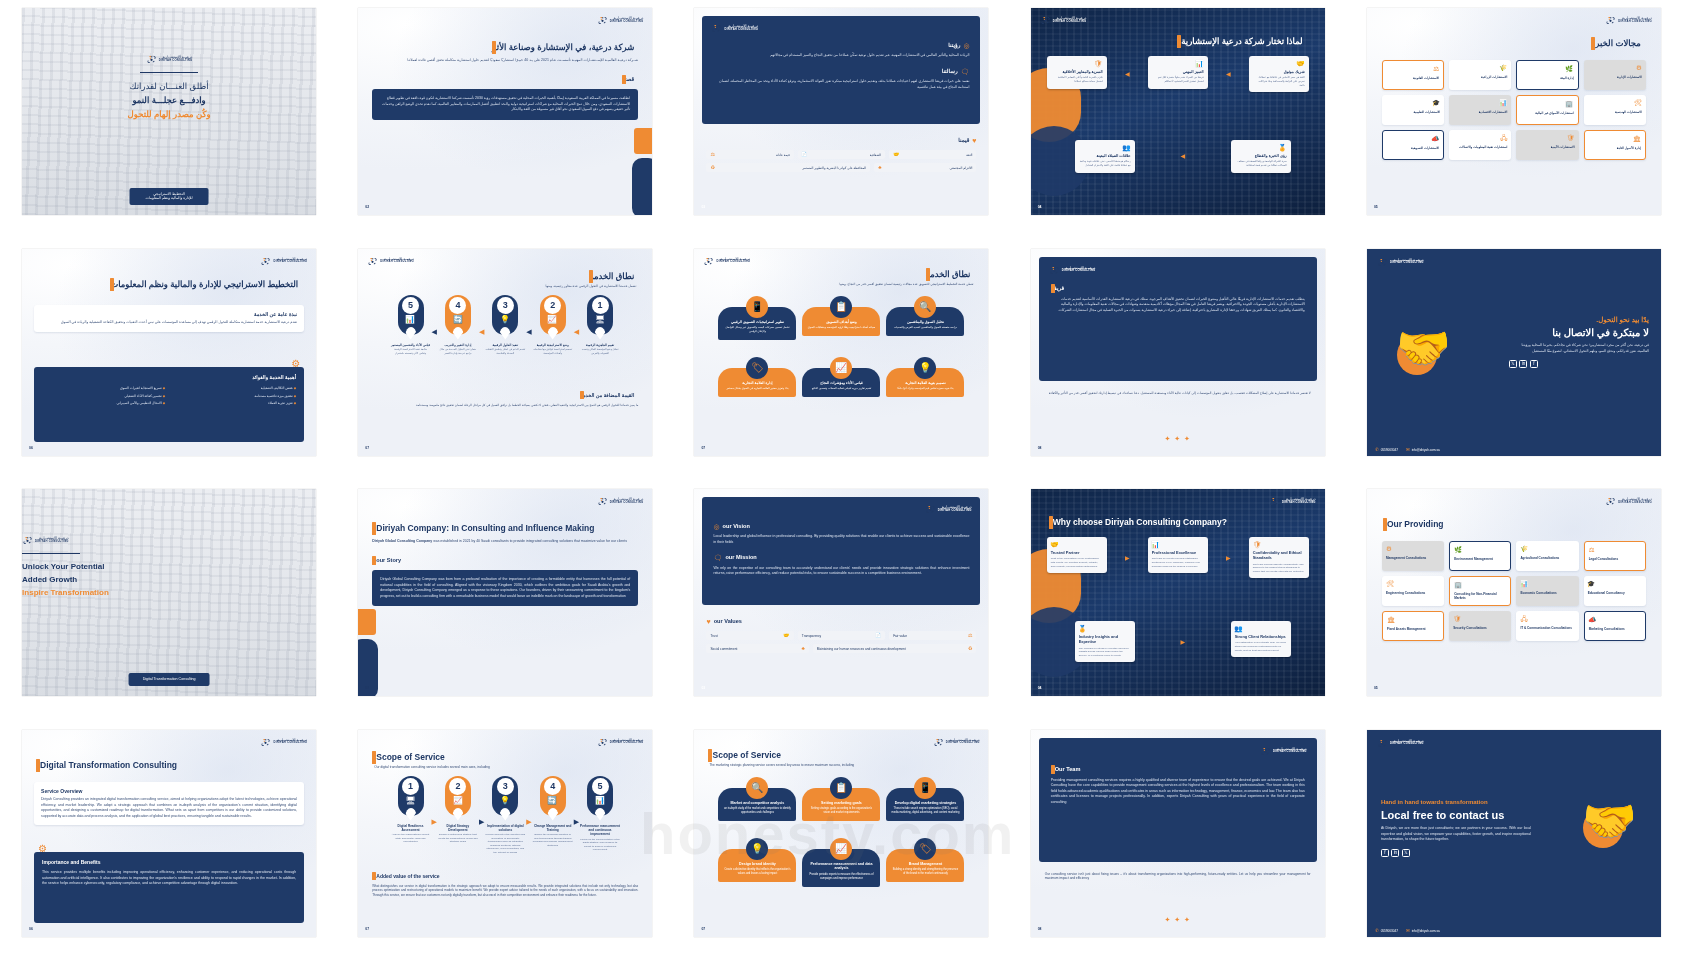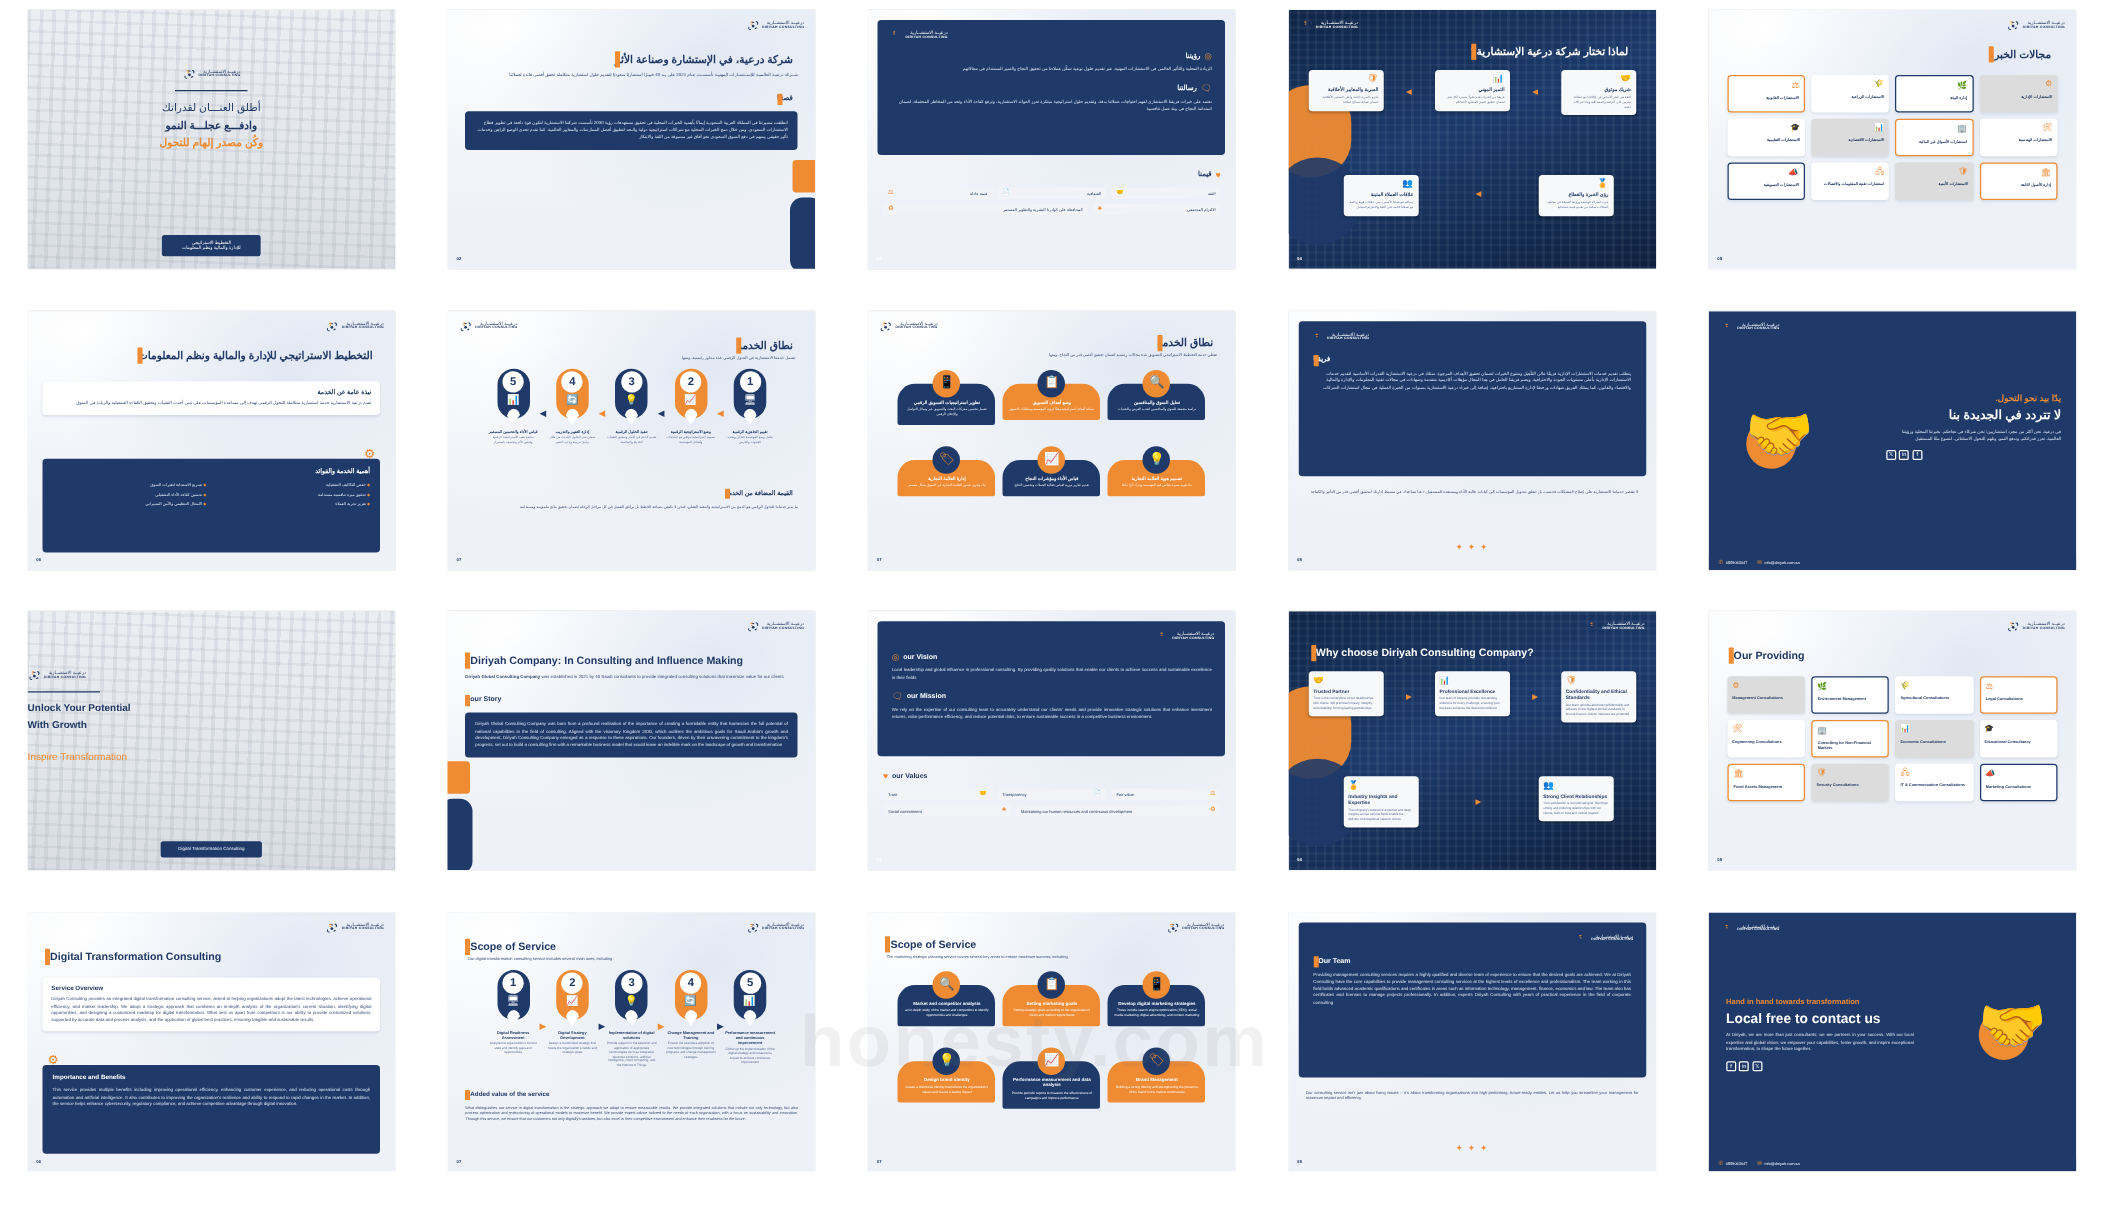--- a/index.html
+++ b/index.html
@@ -738,21 +738,21 @@
               </svg>
             </span>
             <span class="wm">
               <span class="ar">درعيــة الاستشــارية</span>
               <span class="en">DIRIYAH CONSULTING</span>
             </span>
           </div>
         </div>
         <div style="position:absolute;right:12px;left:auto;width:140px;text-align:right;direction:rtl;top:66px;">
           <div style="color:#ef8b33;font-size:7px;font-weight:700;">يدًا بيد نحو التحول.</div>
-          <div style="color:#fff;font-size:10px;font-weight:700;margin-top:2px;">لا تتردد في الجديدة بنا</div>
+          <div style="color:#fff;font-size:10px;font-weight:700;margin-top:2px;">لا مبتكرة في الاتصال بنا</div>
           <div class="body light rtl" style="margin-top:4px;">في درعية، نحن أكثر من مجرد استشاريين؛ نحن شركاء في نجاحكم. بخبرتنا المحلية ورؤيتنا العالمية، نعزز قدراتكم، وندفع النمو، ونلهم التحول الاستثنائي، لنصوغ معًا المستقبل</div>
           <div class="soc" style="margin-top:6px;justify-content:flex-end;">
             <span>f</span>
             <span>in</span>
             <span>𝕏</span>
           </div>
         </div>
         <div class="hands" style="position:absolute;left:14px;top:70px;">
           <div class="ball"></div>
           <div class="hs">🤝</div>
@@ -789,22 +789,22 @@
                 </g>
               </svg>
             </span>
             <span class="wm">
               <span class="ar">درعيــة الاستشــارية</span>
               <span class="en">DIRIYAH CONSULTING</span>
             </span>
           </div>
           <div style="width:58px;height:1px;background:#1f3864;margin:7px 0 6px;"></div>
           <div style="font-size:8px;font-weight:700;margin:1.5px 0;color:#1f3864;">Unlock Your Potential</div>
-          <div style="font-size:8px;font-weight:700;margin:1.5px 0;color:#1f3864;">With Growth</div>
-          <div style="font-size:8px;font-weight:400;margin:13px 0;color:#ef8b33;">Inspire Transformation</div>
+          <div style="font-size:8px;font-weight:700;margin:1.5px 0;color:#1f3864;">Added Growth</div>
+          <div style="font-size:8px;font-weight:700;margin:0 0;color:#ef8b33;">Inspire Transformation</div>
         </div>
         <div style="position:absolute;left:50%;transform:translateX(-50%);bottom:10px;background:#1f3a68;color:#fff;border-radius:2px;padding:4px 14px;text-align:center;line-height:1.3;">
           <div style="font-size:3.6px;">Digital Transformation Consulting</div>
         </div>
       </div>
     </div>
     <div class="slide-cell">
       <div class="slide">
         <div class="bg-soft"></div>
         <div class="logo-tr">

